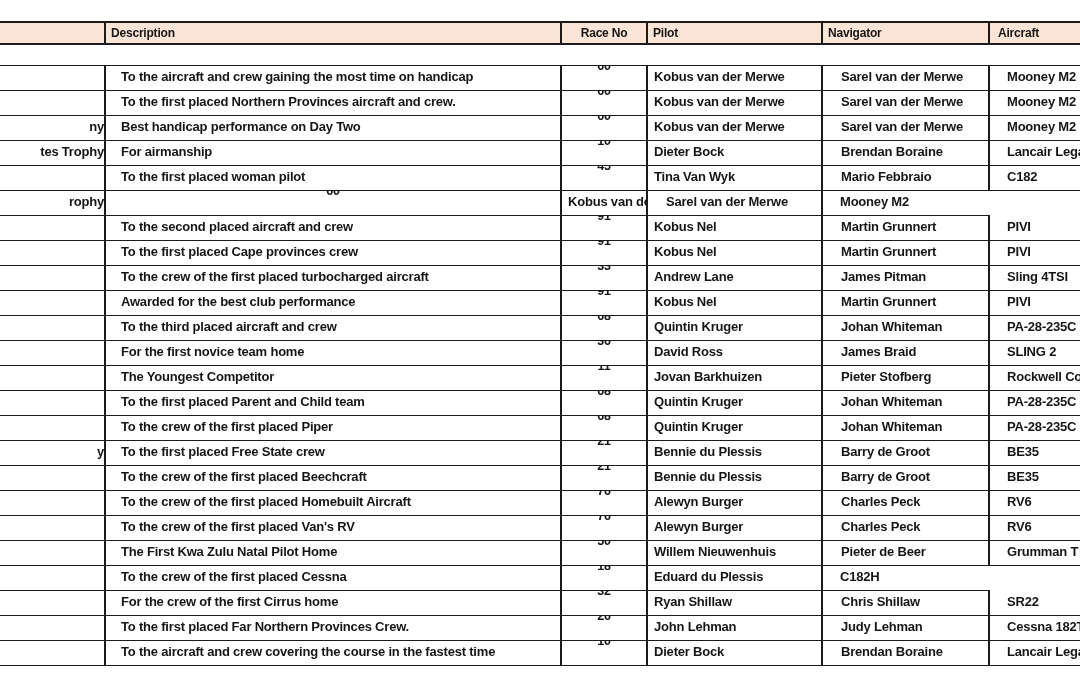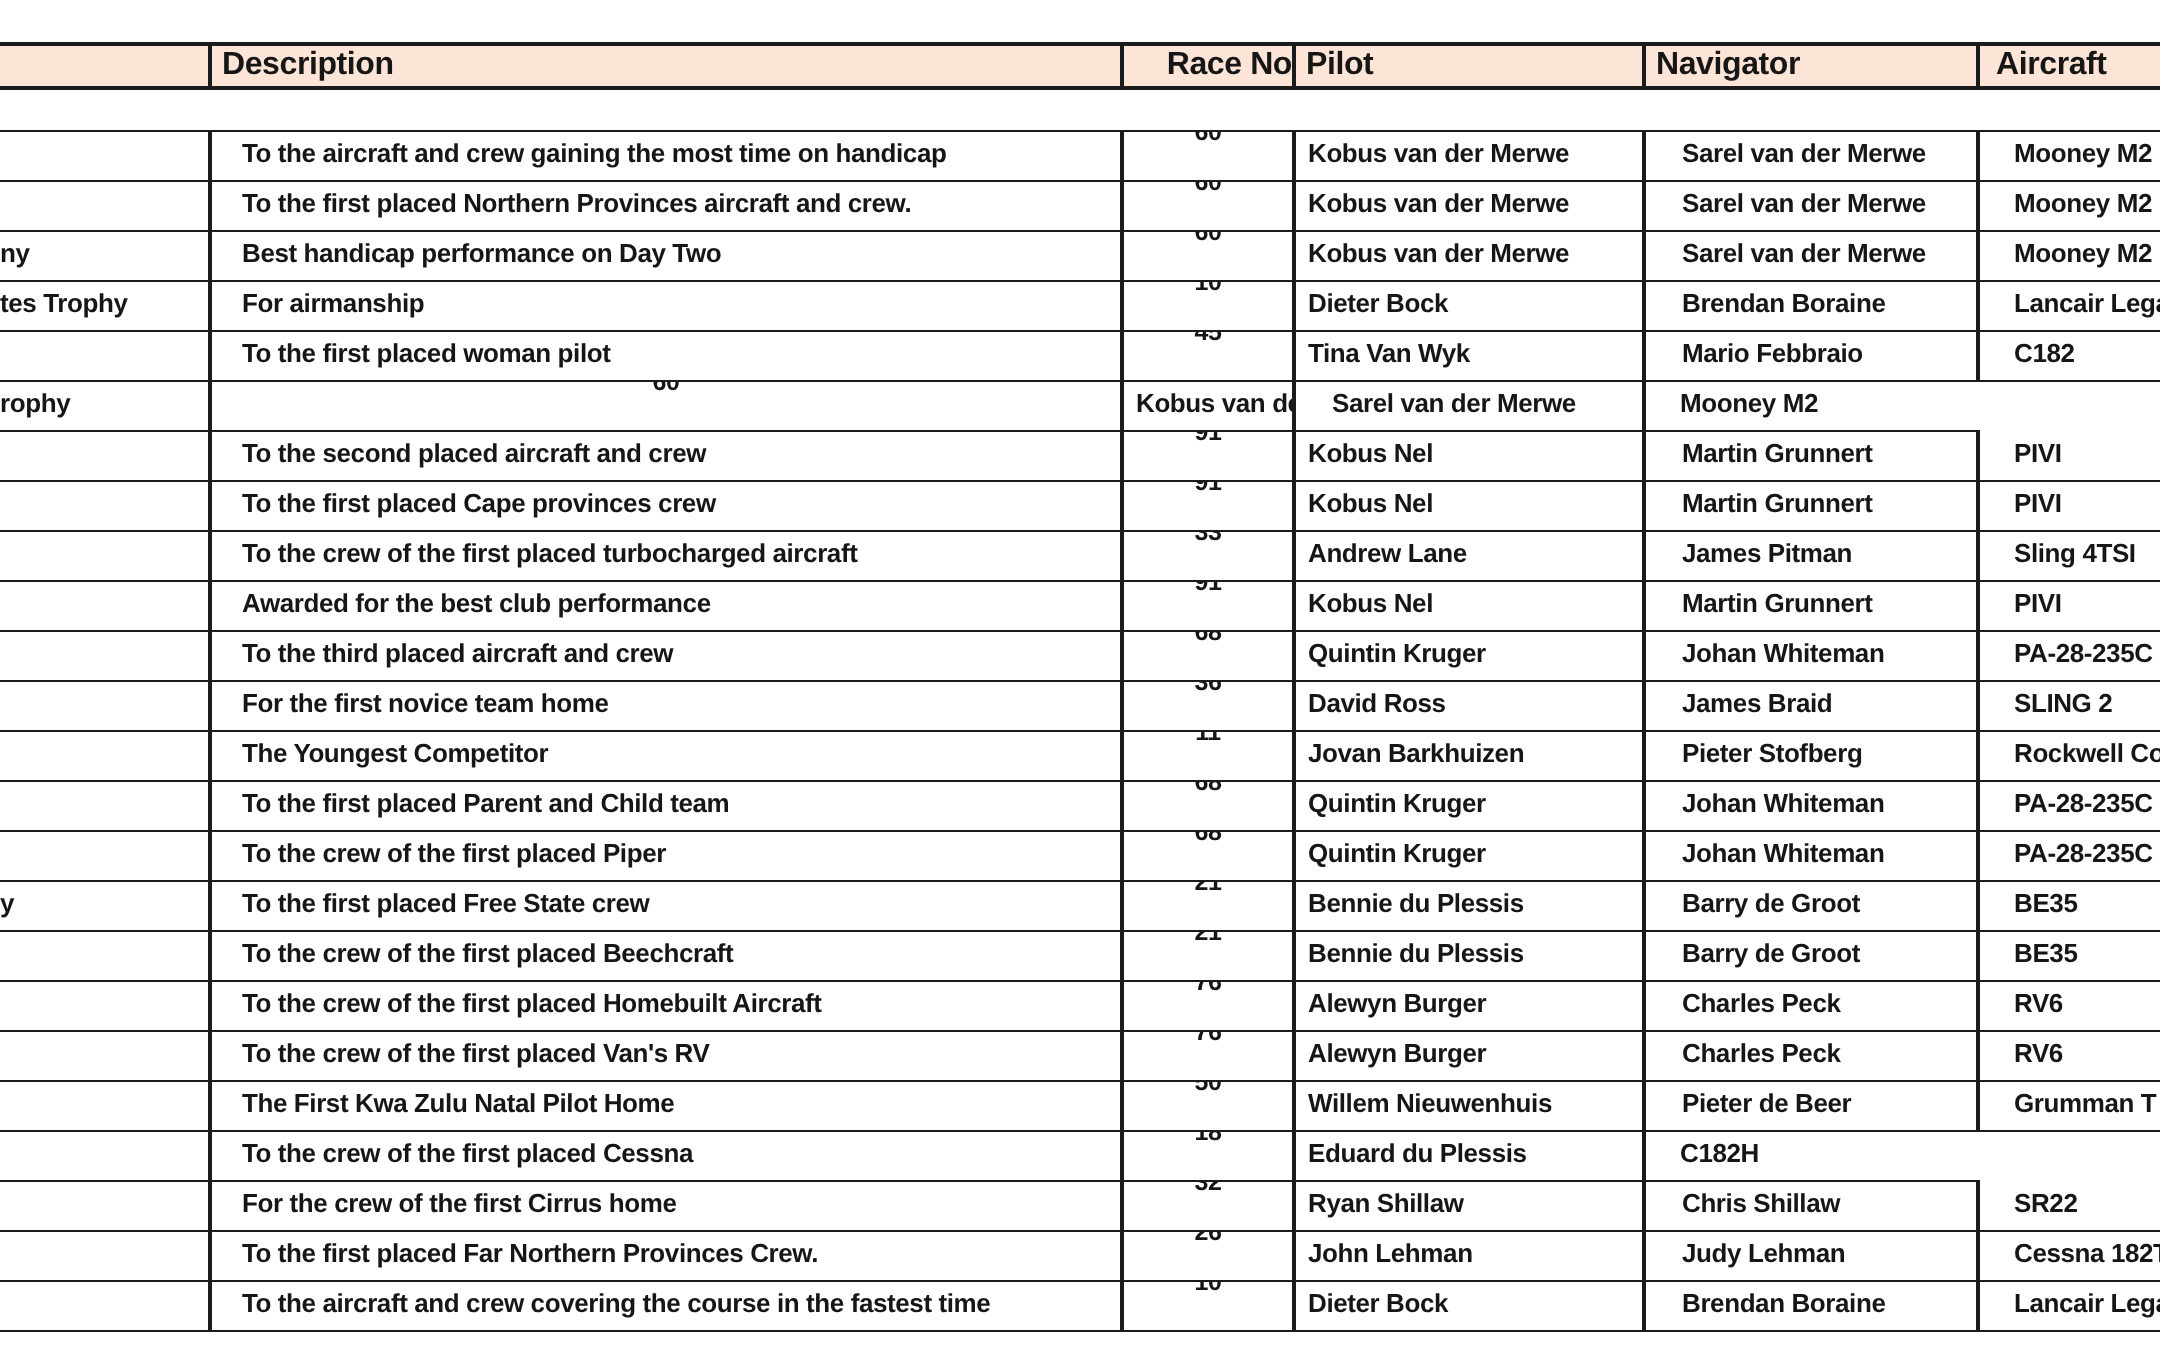--- a/index.html
+++ b/index.html
@@ -20,28 +20,28 @@
     height:24px;
     box-sizing:border-box;
     background:#fce4d6;
     border-top:2px solid #1b1b1b;
     border-bottom:2px solid #1b1b1b;
   }
   .hcell{
     box-sizing:border-box;
     border-right:2px solid #1b1b1b;
     line-height:20px;
-    font-size:16px;
+    font-size:12px;
     letter-spacing:-0.2px;
     white-space:nowrap;
     overflow:hidden;
     padding-left:5px;
   }
   .hcell.trophy{padding-left:0;}
-  .hcell.race{text-align:right;padding-left:0;}
+  .hcell.race{text-align:center;padding-left:0;}
   .hcell.aircraft{border-right:none;padding-left:8px;}
   .tbl-body{
     position:absolute;top:65px;left:0;
     width:1150px;
     border-top:1.5px solid #1b1b1b;
   }
   .trow{
     display:grid;
     grid-template-columns:106px 456px 86px 175px 167px 160px;
     height:25px;
@@ -49,21 +49,21 @@
   .cell{
     box-sizing:border-box;
     border-right:2px solid #1b1b1b;
     border-bottom:1.5px solid #1b1b1b;
     font-size:13px;
     letter-spacing:-0.2px;
     line-height:22px;
     white-space:nowrap;
     overflow:hidden;
   }
-  .cell.trophy{padding-left:0;}
+  .cell.trophy{padding-left:0;text-align:right;}
   .cell.desc{padding-left:15px;}
   .cell.race{
     display:flex;align-items:flex-end;justify-content:center;
     padding-bottom:18px;line-height:1;font-size:12.5px;
   }
   .cell.pilot{padding-left:6px;}
   .cell.nav{padding-left:18px;}
   .cell.aircraft{padding-left:17px;border-right:none;}
 </style>
 </head>

